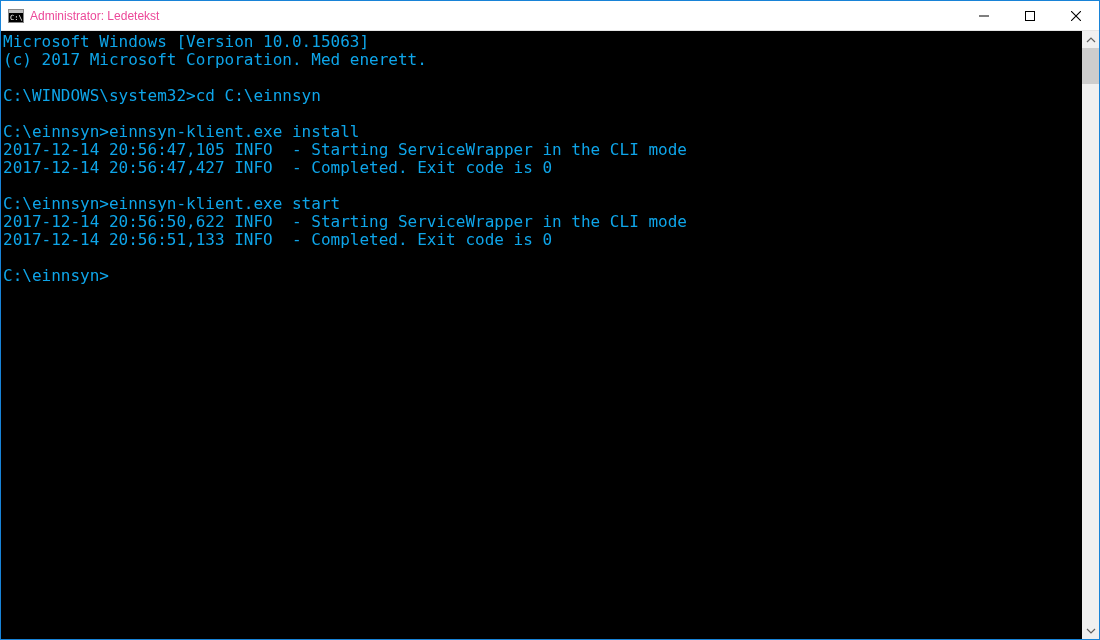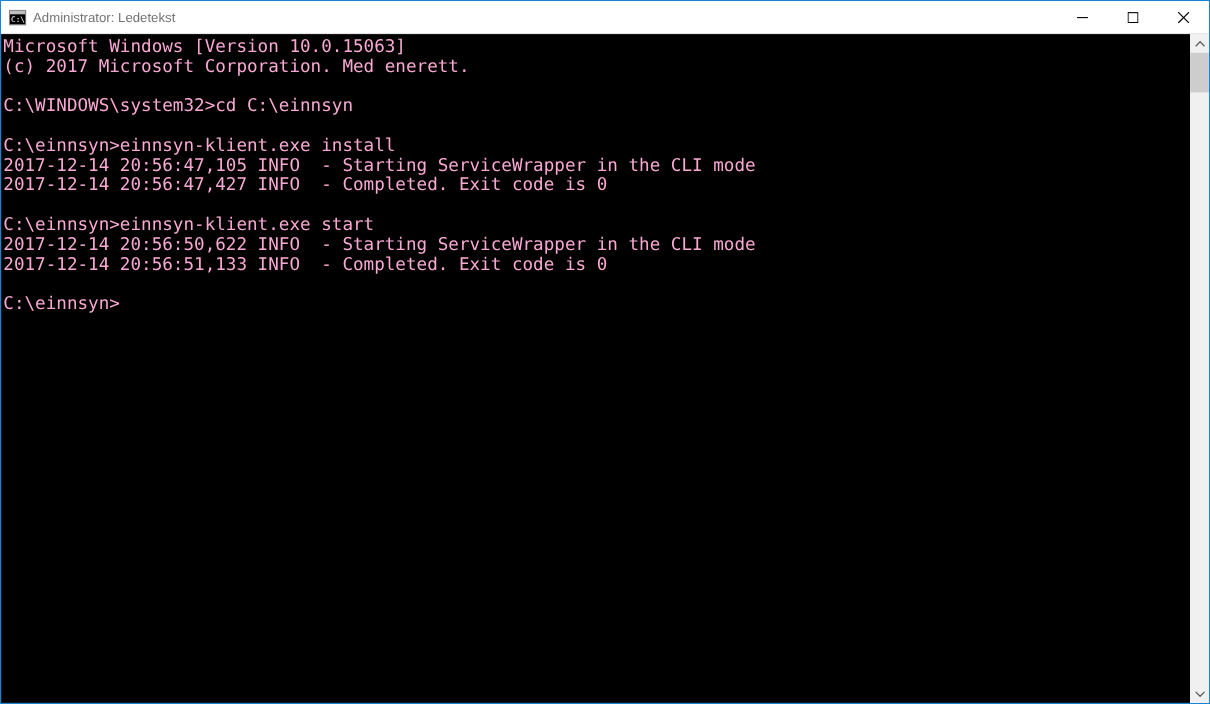--- a/index.html
+++ b/index.html
@@ -31,21 +31,21 @@
       height: 16px;
       margin-left: 7px;
       margin-right: 6px;
       display: flex;
       align-items: center;
       justify-content: center;
     }
     .titlebar .app-icon svg { display:block; }
     .titlebar .title {
       font-size: 12px;
-      color: #737373;
+      color: #ec4899;
       flex: 1;
       line-height: 30px;
       white-space: nowrap;
     }
     .win-controls {
       display: flex;
       height: 100%;
     }
     .win-btn {
       width: 46px;
@@ -59,21 +59,21 @@
     }
     .win-btn svg { pointer-events:none; }
     .client {
       flex: 1;
       display: flex;
       min-height: 0;
     }
     .terminal {
       flex: 1;
       background: #000;
-      color: #f9a8d4;
+      color: #0ea5e9;
       font-family: Consolas, "Lucida Console", monospace;
       font-size: 16px;
       line-height: 18px;
       padding: 2px 2px 2px 2px;
       white-space: pre;
       overflow: hidden;
     }
     .terminal .line { white-space: pre; }
     .scrollbar {
       width: 17px;

